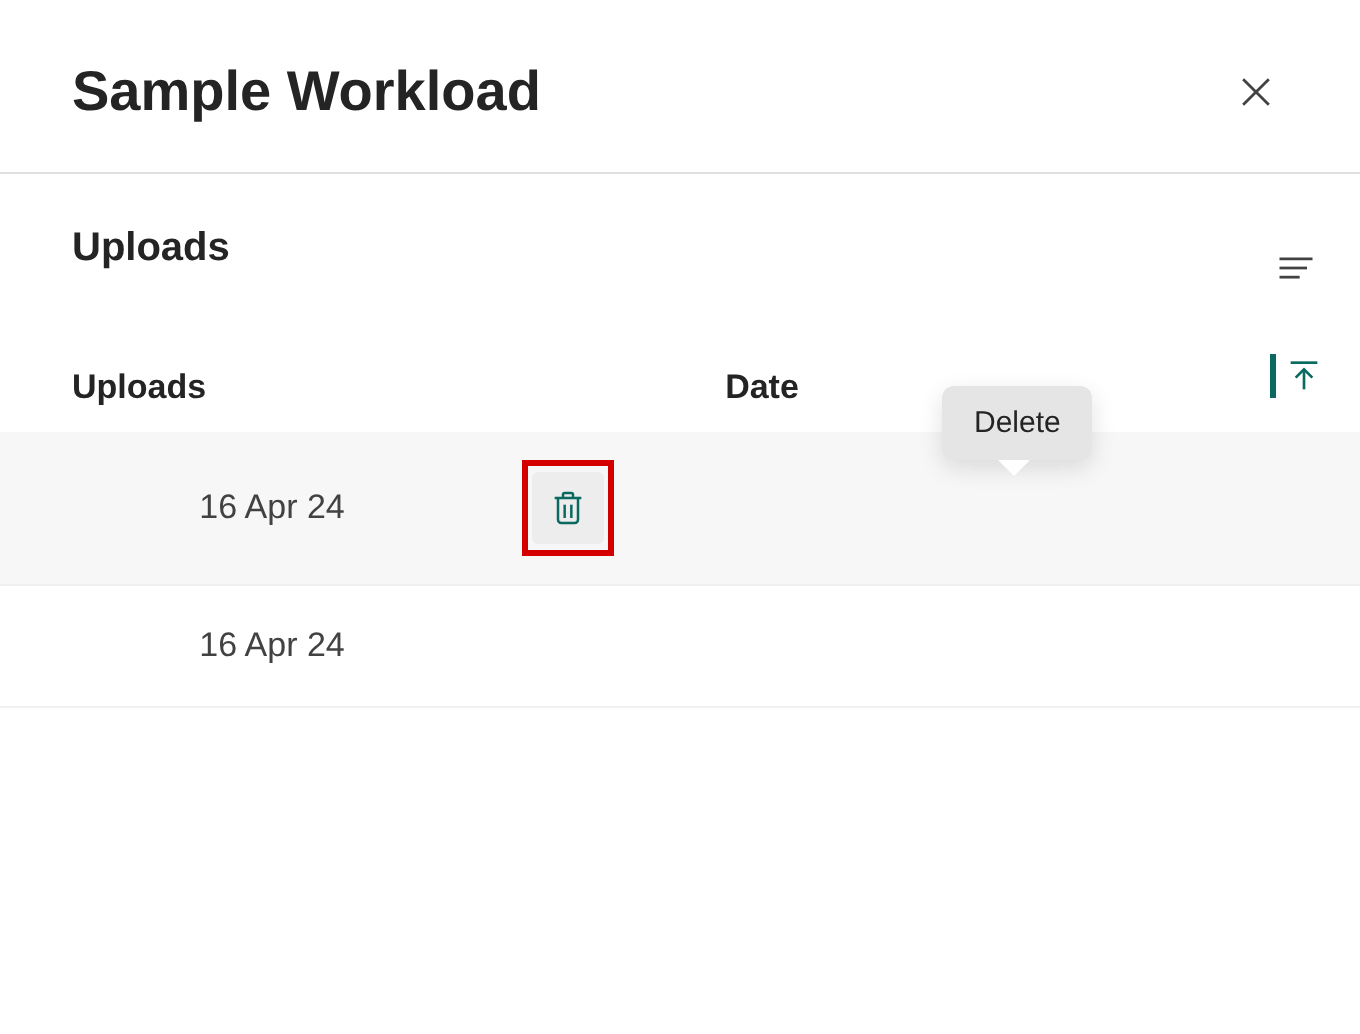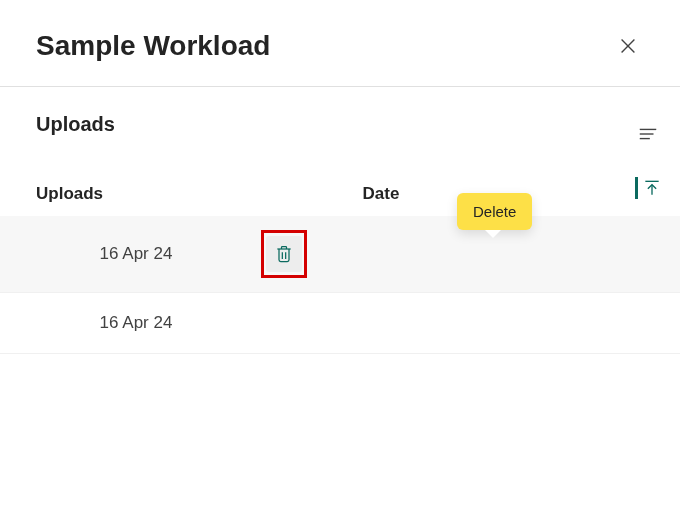--- a/index.html
+++ b/index.html
@@ -112,22 +112,22 @@
       border: 3px solid #d40000;
       width: 46px;
       height: 48px;
       top: -6px;
       left: -5px;
       pointer-events: none;
     }
     .tooltip {
       position: absolute;
       bottom: 62px;
-      left: 457px;
-      background: #fde047;
+      left: 471px;
+      background: #e5e5e5;
       border-radius: 6px;
       padding: 10px 16px;
       font-size: 15px;
       color: #242424;
       box-shadow: 0 4px 12px rgba(0,0,0,0.12);
       white-space: nowrap;
     }
     .tooltip::after {
       content: '';
       position: absolute;

